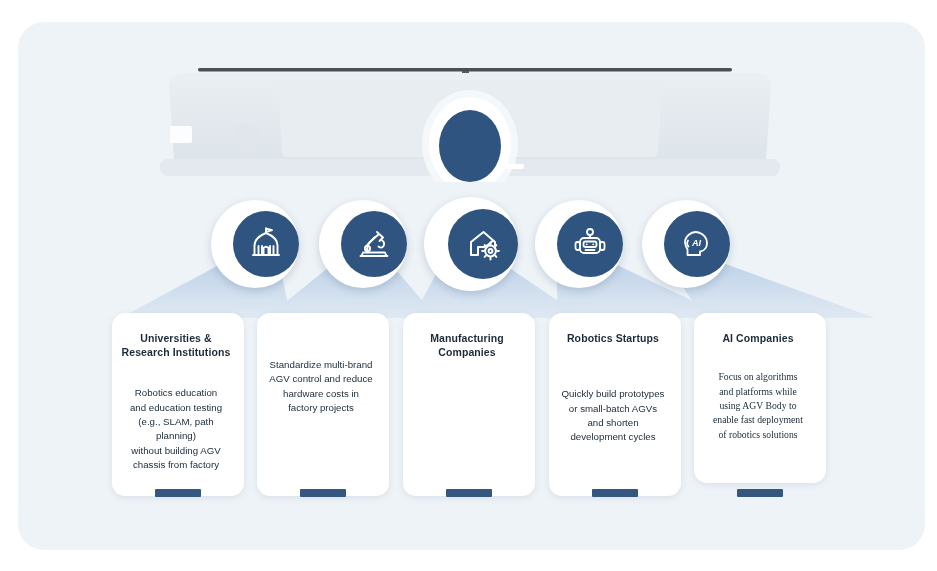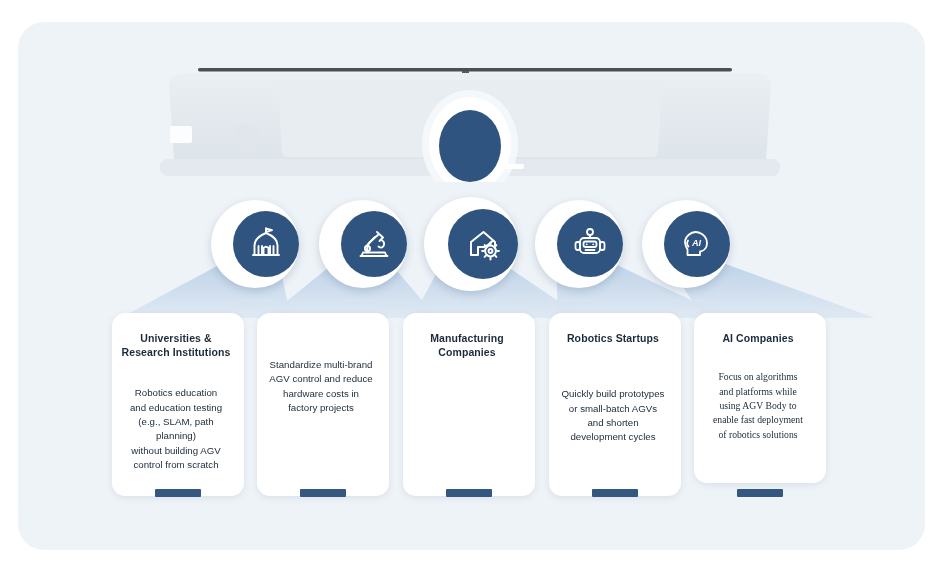--- a/index.html
+++ b/index.html
@@ -239,21 +239,21 @@
   <div class="card" style="left:112px; top:313px; height:183px;">
     <div class="card-title">
       <span>Universities &amp;</span><br>
       <span>Research Institutions</span>
     </div>
     <div class="card-body">
       <span>Robotics education</span><br>
       <span>and education testing</span><br>
       <span>(e.g., SLAM, path planning)</span><br>
       <span>without building AGV</span><br>
-      <span>control from scratch</span>
+      <span>chassis from factory</span>
     </div>
   </div>
   <div class="card-bar" style="left:155px; top:489px;"></div>
 
   <div class="card" style="left:257px; top:313px; height:183px;">
     <div class="card-body">
       <span>Standardize multi-brand</span><br>
       <span>AGV control and reduce</span><br>
       <span>hardware costs in</span><br>
       <span>factory projects</span>

